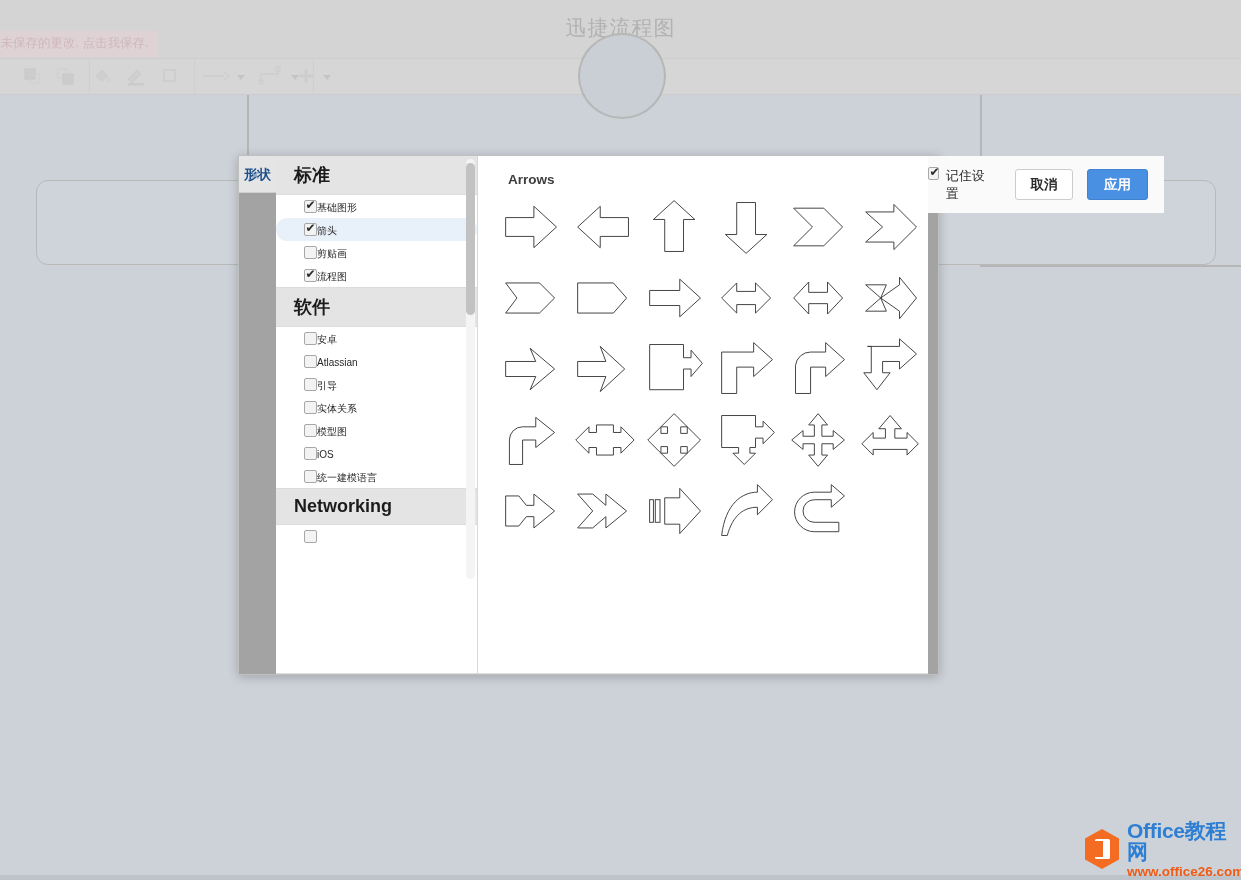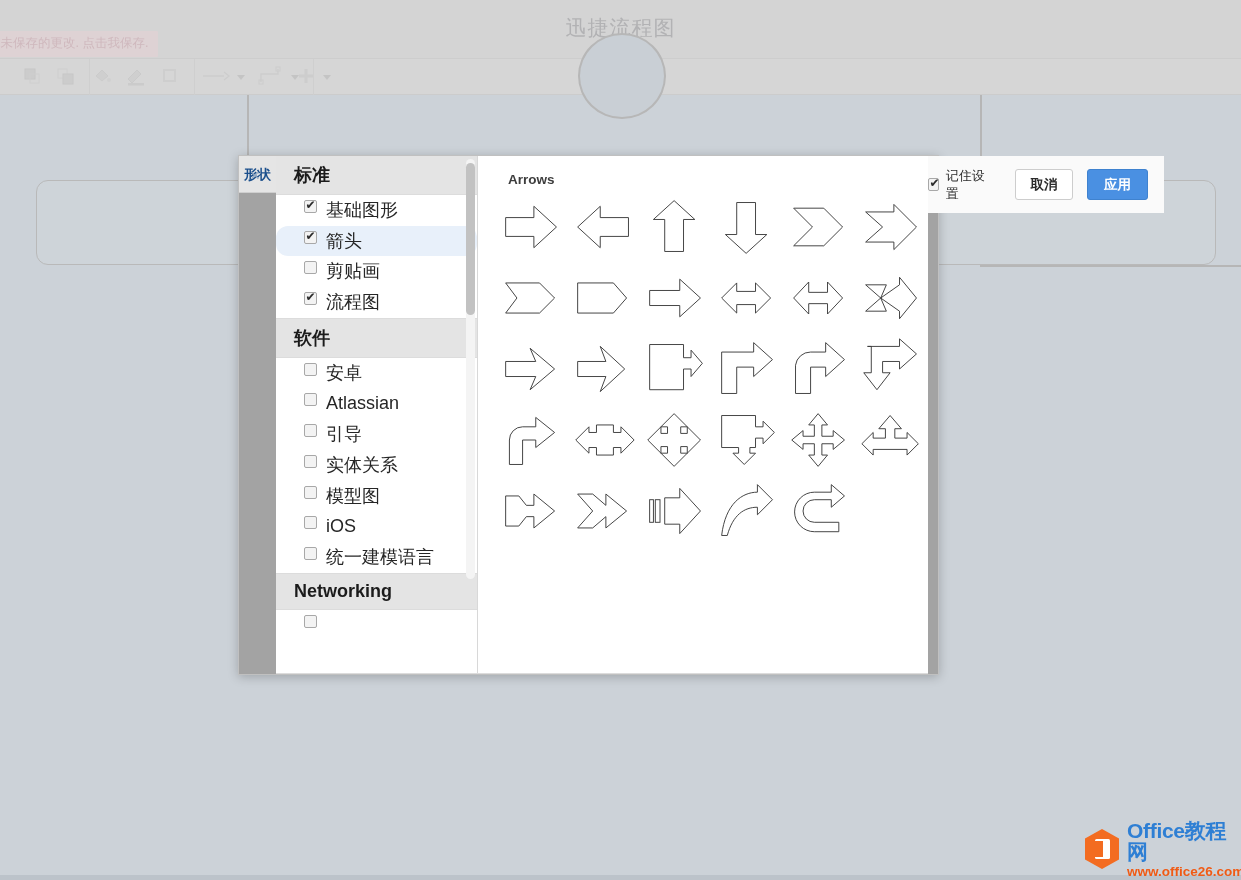--- a/index.html
+++ b/index.html
@@ -142,24 +142,23 @@
   }
   .cat-group-header {
     background: #e4e4e4;
     font-size: 18px; font-weight: bold; color: #1b1b1b;
     padding: 7px 0 7px 18px;
     border-top: 1px solid #dcdcdc;
     border-bottom: 1px solid #dcdcdc;
   }
   .cat-group-header.first { border-top: none; }
   .cat-item {
-    display: flex; align-items: flex-start;
-    gap: 9px;
+    display: flex; align-items: flex-end;
     padding: 5px 0 5px 28px;
-    font-size: 18px; color: #262626;
+    font-size: 10px; color: #262626;
     cursor: pointer;
     background: #ffffff;
   }
   .cat-item.selected { background: #e8f0fa; border-radius: 12px; }
   .cat-cb {
     width: 13px; height: 13px; flex: 0 0 13px;
     border: 1px solid #a8a8a8;
     border-radius: 2px;
     background: #f3f3f3;
     position: relative;
@@ -209,21 +208,21 @@
 
   
   #dialog-footer {
     flex: 0 0 57px; height: 57px;
     background: #fafafa;
     display: flex; align-items: center; justify-content: flex-end;
     gap: 14px;
     padding-right: 16px;
   }
   #remember-wrap {
-    display: flex; align-items: center; gap: 7px;
+    display: flex; align-items: flex-start; gap: 7px;
     font-size: 13px; color: #2d2d2d;
     cursor: pointer;
     margin-right: 14px;
   }
   #remember-cb {
     width: 13px; height: 13px;
     border: 1px solid #a8a8a8; border-radius: 2px;
     background: #f3f3f3; position: relative;
   }
   #remember-cb.checked::after {

